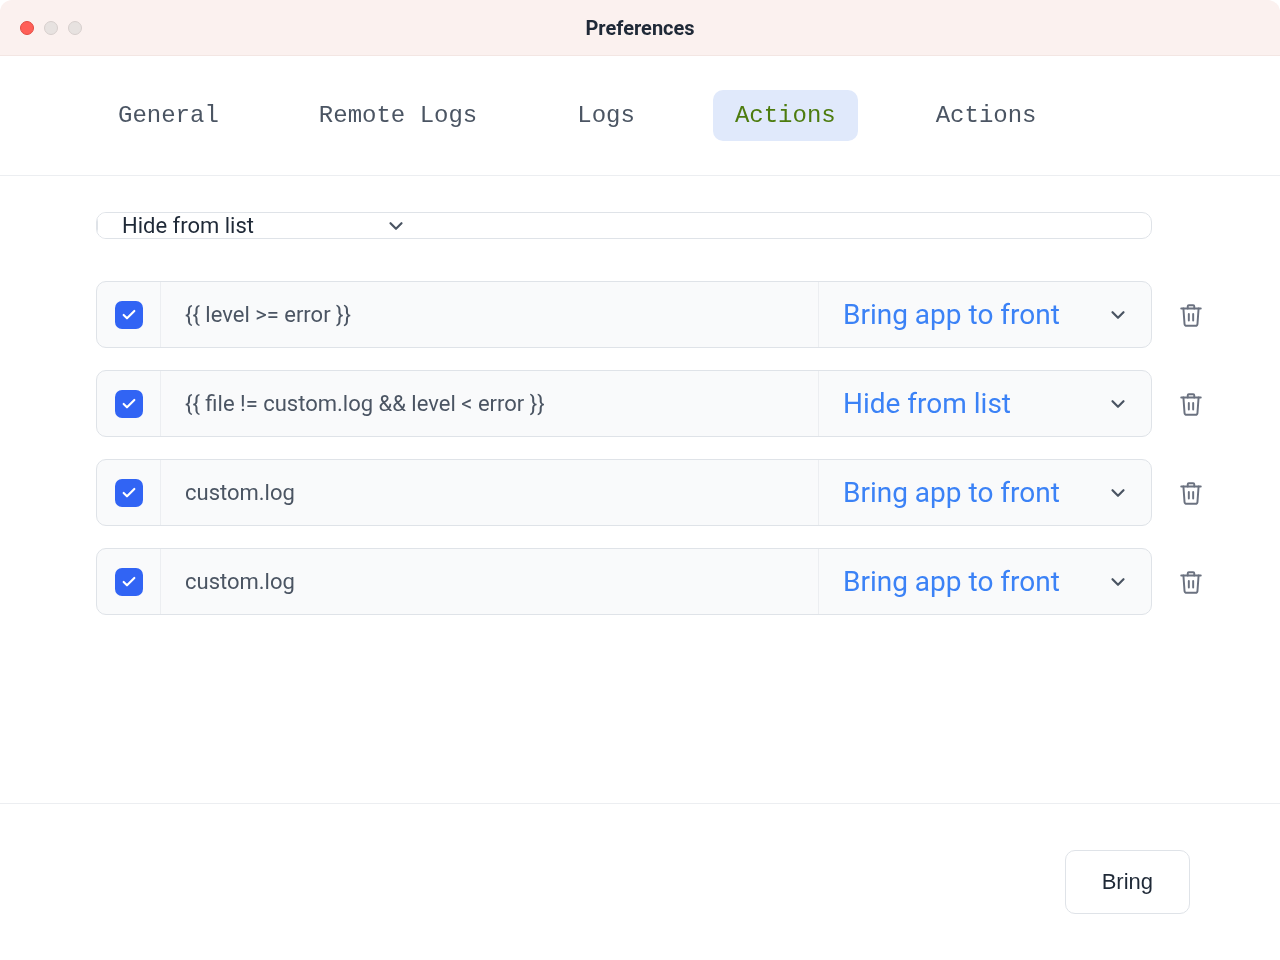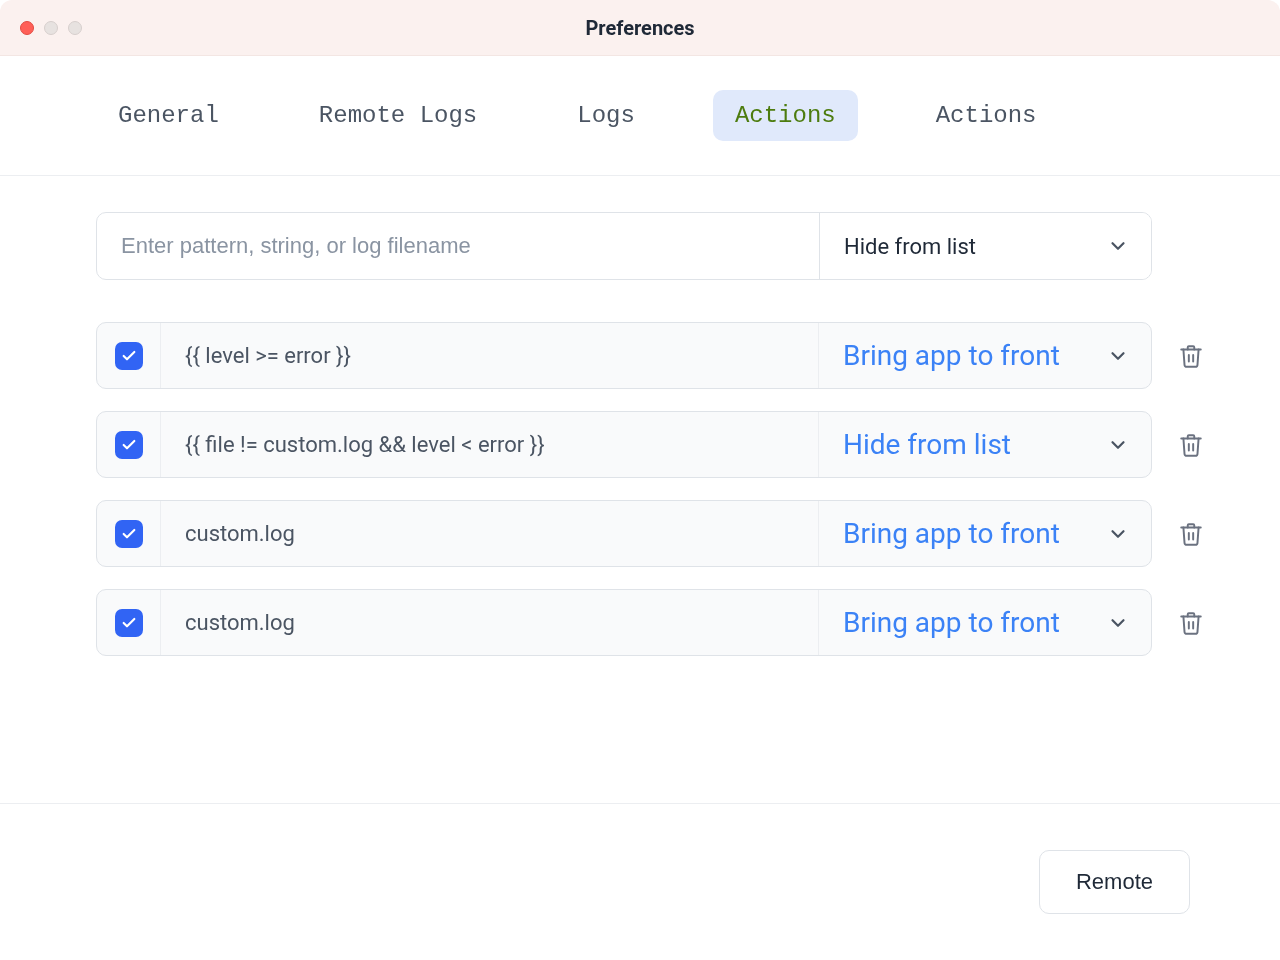--- a/index.html
+++ b/index.html
@@ -195,21 +195,20 @@
         <div class="tab">Remote Logs</div>
         <div class="tab">Logs</div>
         <div class="tab active">Actions</div>
         <div class="tab">Actions</div>
       </div>
   </div>
 
   <div class="content">
 
     <div class="new-row">
-      <input class="pattern-input" type="text" placeholder="Enter pattern, string, or log filename" style="">
       <div class="action-select">
         <span>Hide from list</span>
         <svg class="chev" viewBox="0 0 24 24" fill="none" stroke="currentColor" stroke-width="2.4" stroke-linecap="round" stroke-linejoin="round">
             <polyline points="6 9 12 15 18 9"></polyline>
           </svg>
       </div>
     </div>
 
     <div class="rules" id="rules-container">
         <div class="rule-line">
@@ -310,16 +309,16 @@
               <path d="M10 11v6"></path>
               <path d="M14 11v6"></path>
               <path d="M9 6V4a1 1 0 0 1 1-1h4a1 1 0 0 1 1 1v2"></path>
             </svg></div>
         </div>
       </div>
 
   </div>
 
   <div class="footer">
-    <button class="close-btn">Remote</button>
+    <button class="close-btn">Bring</button>
   </div>
 
 </div>
 
 </body></html>

